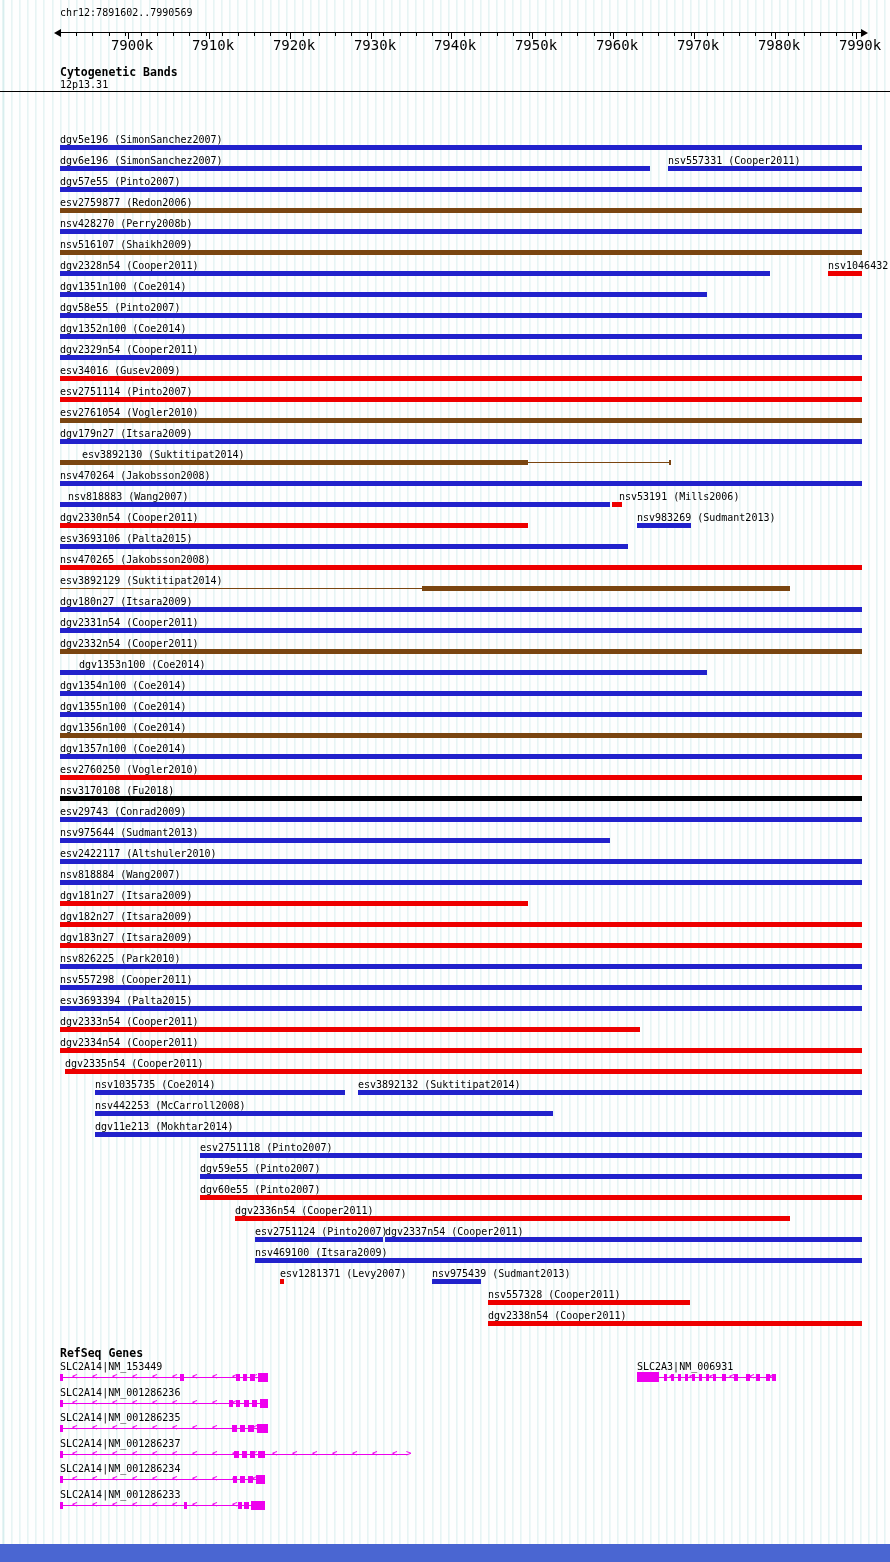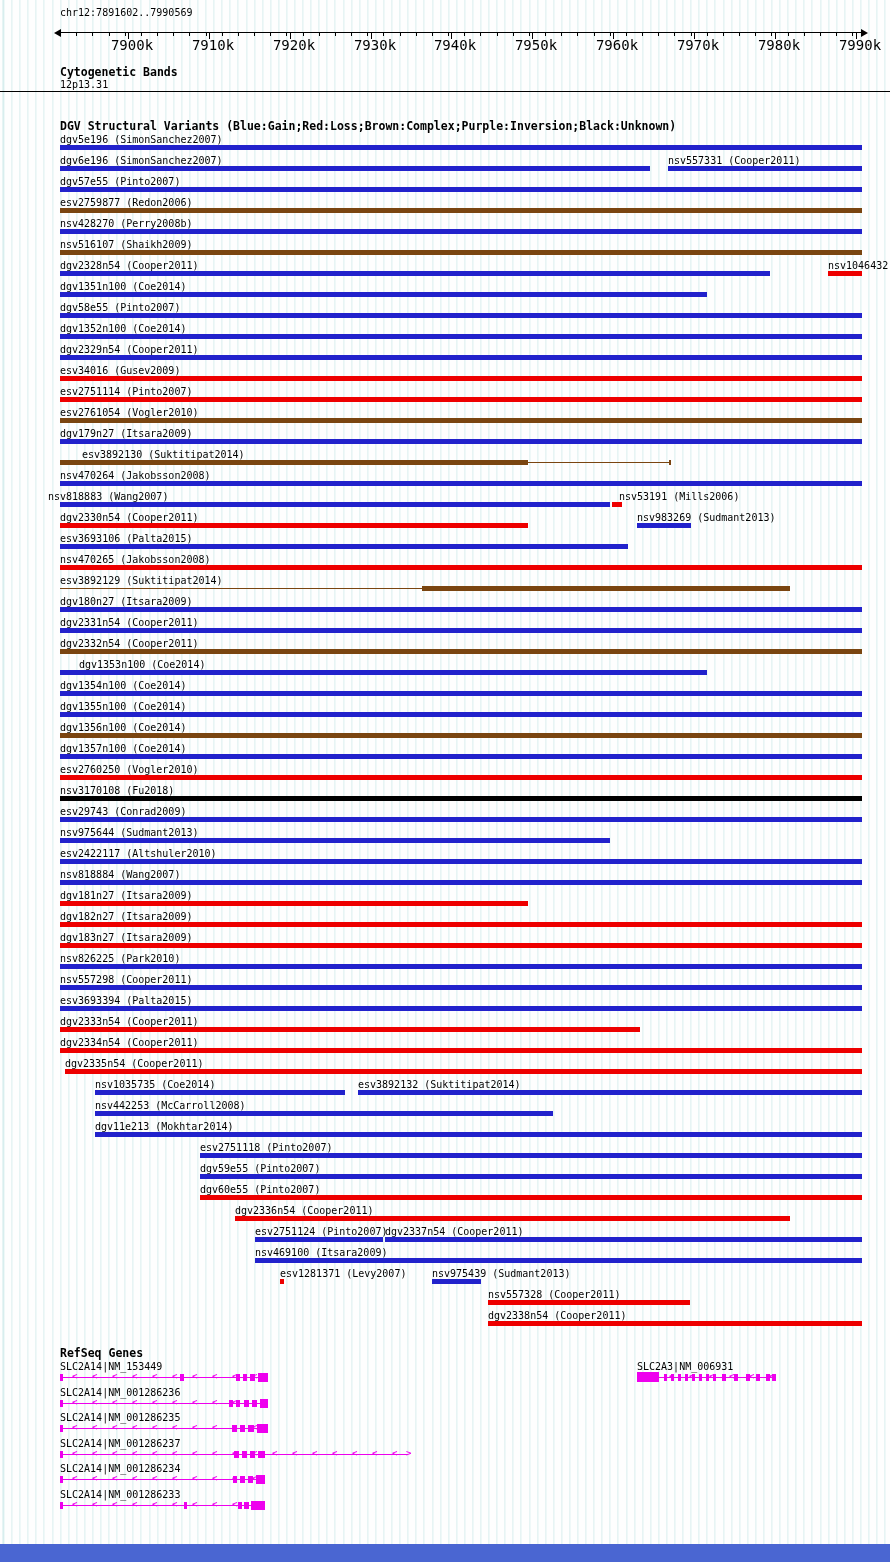--- a/index.html
+++ b/index.html
@@ -103,21 +103,20 @@
       <div class="tick" style="left: 775px; top: 33px; height: 6px;"></div>
       <div class="ticklabel" style="left: 755px; top: 39px;">7980k</div>
       <div class="tick" style="left: 856px; top: 33px; height: 6px;"></div>
       <div class="ticklabel" style="left: 836px; top: 39px;">7990k</div>
     </div>
 
   <div class="txt hdr" style="left:60px;top:66px;">Cytogenetic Bands</div>
   <div class="txt small" style="left:60px;top:79px;">12p13.31</div>
   <div class="hline" style="left:0px;top:91px;width:890px;"></div>
 
-  <div class="txt hdr" style="left:60px;top:120px;">DGV Structural Variants (Blue:Gain;Red:Loss;Brown:Complex;Purple:Inversion;Black:Unknown)</div>
   <div id="variants">
       <div class="lbl" style="left: 60px; top: 134px;">dgv5e196 (SimonSanchez2007)</div>
       <div class="bar" style="left: 60px; top: 145px; width: 802px; height: 5px; background: rgb(34, 34, 204);"></div>
       <div class="lbl" style="left: 60px; top: 155px;">dgv6e196 (SimonSanchez2007)</div>
       <div class="bar" style="left: 60px; top: 166px; width: 590px; height: 5px; background: rgb(34, 34, 204);"></div>
       <div class="lbl" style="left: 668px; top: 155px;">nsv557331 (Cooper2011)</div>
       <div class="bar" style="left: 668px; top: 166px; width: 194px; height: 5px; background: rgb(34, 34, 204);"></div>
       <div class="lbl" style="left: 60px; top: 176px;">dgv57e55 (Pinto2007)</div>
       <div class="bar" style="left: 60px; top: 187px; width: 802px; height: 5px; background: rgb(34, 34, 204);"></div>
       <div class="lbl" style="left: 60px; top: 197px;">esv2759877 (Redon2006)</div>
@@ -145,21 +144,21 @@
       <div class="lbl" style="left: 60px; top: 407px;">esv2761054 (Vogler2010)</div>
       <div class="bar" style="left: 60px; top: 418px; width: 802px; height: 5px; background: rgb(122, 69, 16);"></div>
       <div class="lbl" style="left: 60px; top: 428px;">dgv179n27 (Itsara2009)</div>
       <div class="bar" style="left: 60px; top: 439px; width: 802px; height: 5px; background: rgb(34, 34, 204);"></div>
       <div class="lbl" style="left: 60px; top: 449px; padding-left: 22px;">esv3892130 (Suktitipat2014)</div>
       <div class="bar" style="left: 60px; top: 460px; width: 468px; height: 5px; background: rgb(122, 69, 16);"></div>
       <div class="bar" style="left: 528px; top: 462px; width: 142px; height: 1px; background: rgb(122, 69, 16);"></div>
       <div class="bar" style="left: 669px; top: 460px; width: 2px; height: 5px; background: rgb(122, 69, 16);"></div>
       <div class="lbl" style="left: 60px; top: 470px;">nsv470264 (Jakobsson2008)</div>
       <div class="bar" style="left: 60px; top: 481px; width: 802px; height: 5px; background: rgb(34, 34, 204);"></div>
-      <div class="lbl" style="left: 48px; top: 491px;">nsv818883 (Wang2007)</div>
+      <div class="lbl" style="left: 68px; top: 491px;">nsv818883 (Wang2007)</div>
       <div class="bar" style="left: 60px; top: 502px; width: 550px; height: 5px; background: rgb(34, 34, 204);"></div>
       <div class="lbl" style="left: 619px; top: 491px;">nsv53191 (Mills2006)</div>
       <div class="bar" style="left: 612px; top: 502px; width: 10px; height: 5px; background: rgb(238, 0, 0);"></div>
       <div class="lbl" style="left: 60px; top: 512px;">dgv2330n54 (Cooper2011)</div>
       <div class="bar" style="left: 60px; top: 523px; width: 468px; height: 5px; background: rgb(238, 0, 0);"></div>
       <div class="lbl" style="left: 637px; top: 512px;">nsv983269 (Sudmant2013)</div>
       <div class="bar" style="left: 637px; top: 523px; width: 54px; height: 5px; background: rgb(34, 34, 204);"></div>
       <div class="lbl" style="left: 60px; top: 533px;">esv3693106 (Palta2015)</div>
       <div class="bar" style="left: 60px; top: 544px; width: 568px; height: 5px; background: rgb(34, 34, 204);"></div>
       <div class="lbl" style="left: 60px; top: 554px;">nsv470265 (Jakobsson2008)</div>

